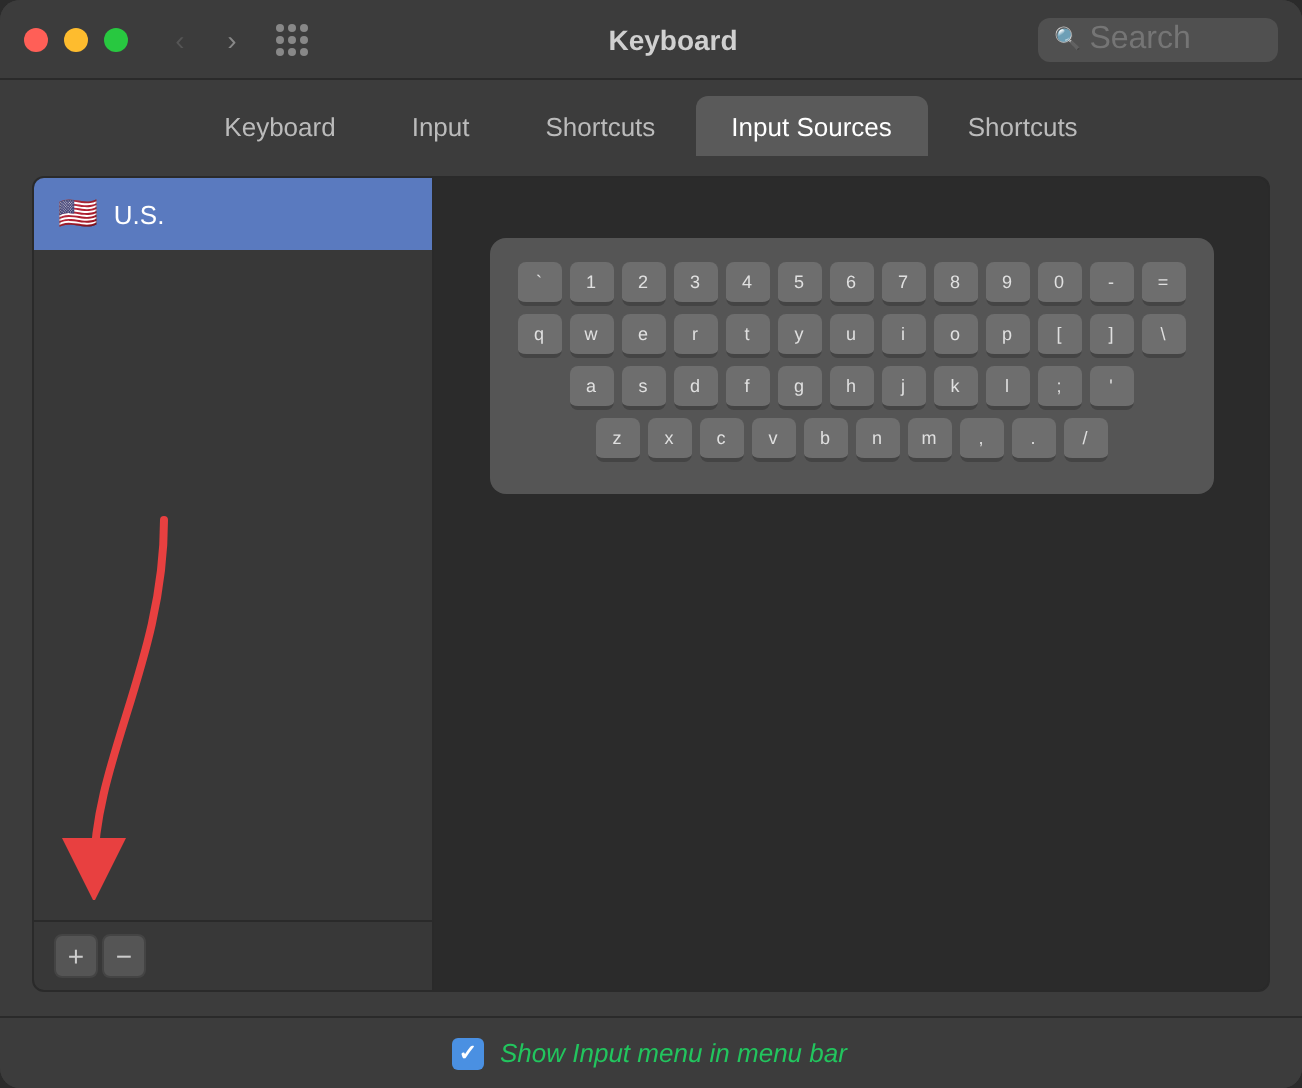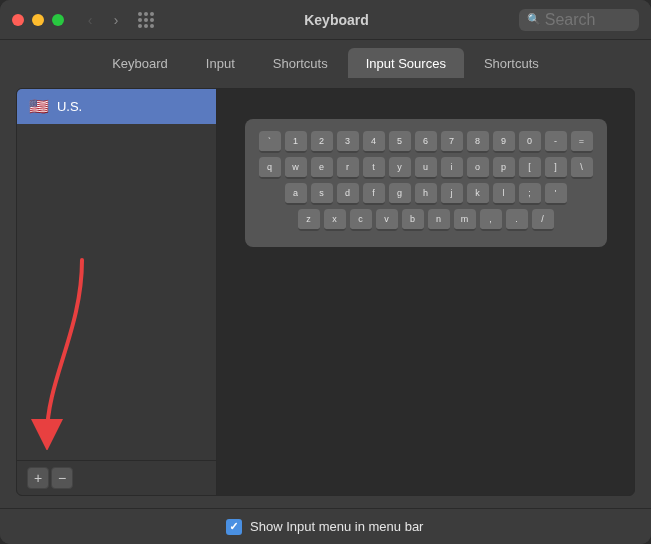--- a/index.html
+++ b/index.html
@@ -286,22 +286,23 @@
       cursor: pointer;
     }
 
     .checkmark {
       color: white;
       font-size: 11px;
       font-weight: bold;
     }
 
     .checkbox-label {
-      color: #e5e5e5;
+      color: #22c55e;
       font-size: 13px;
+      font-style: italic;
     }
 
     
     .grid-dots {
       display: grid;
       grid-template-columns: repeat(3, 4px);
       gap: 2px;
     }
 
     .grid-dot {

